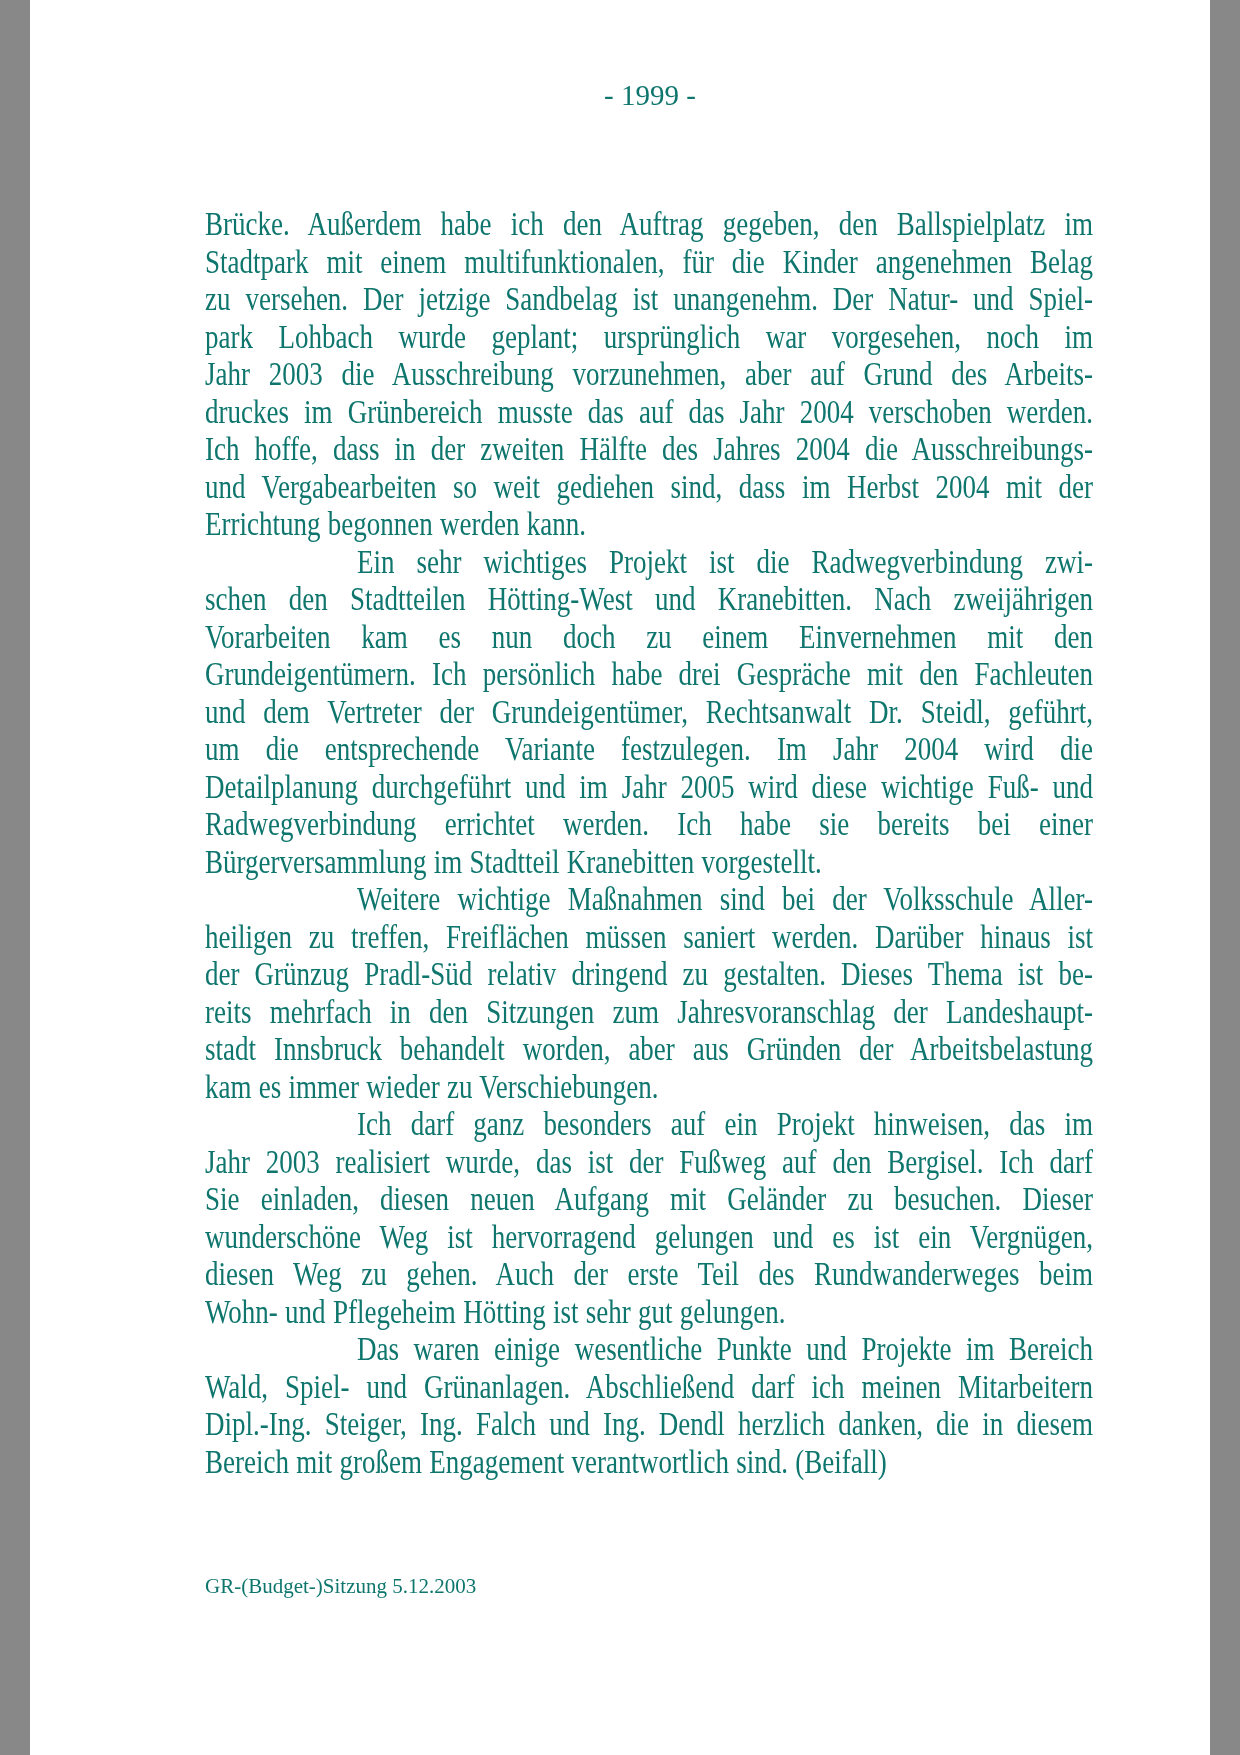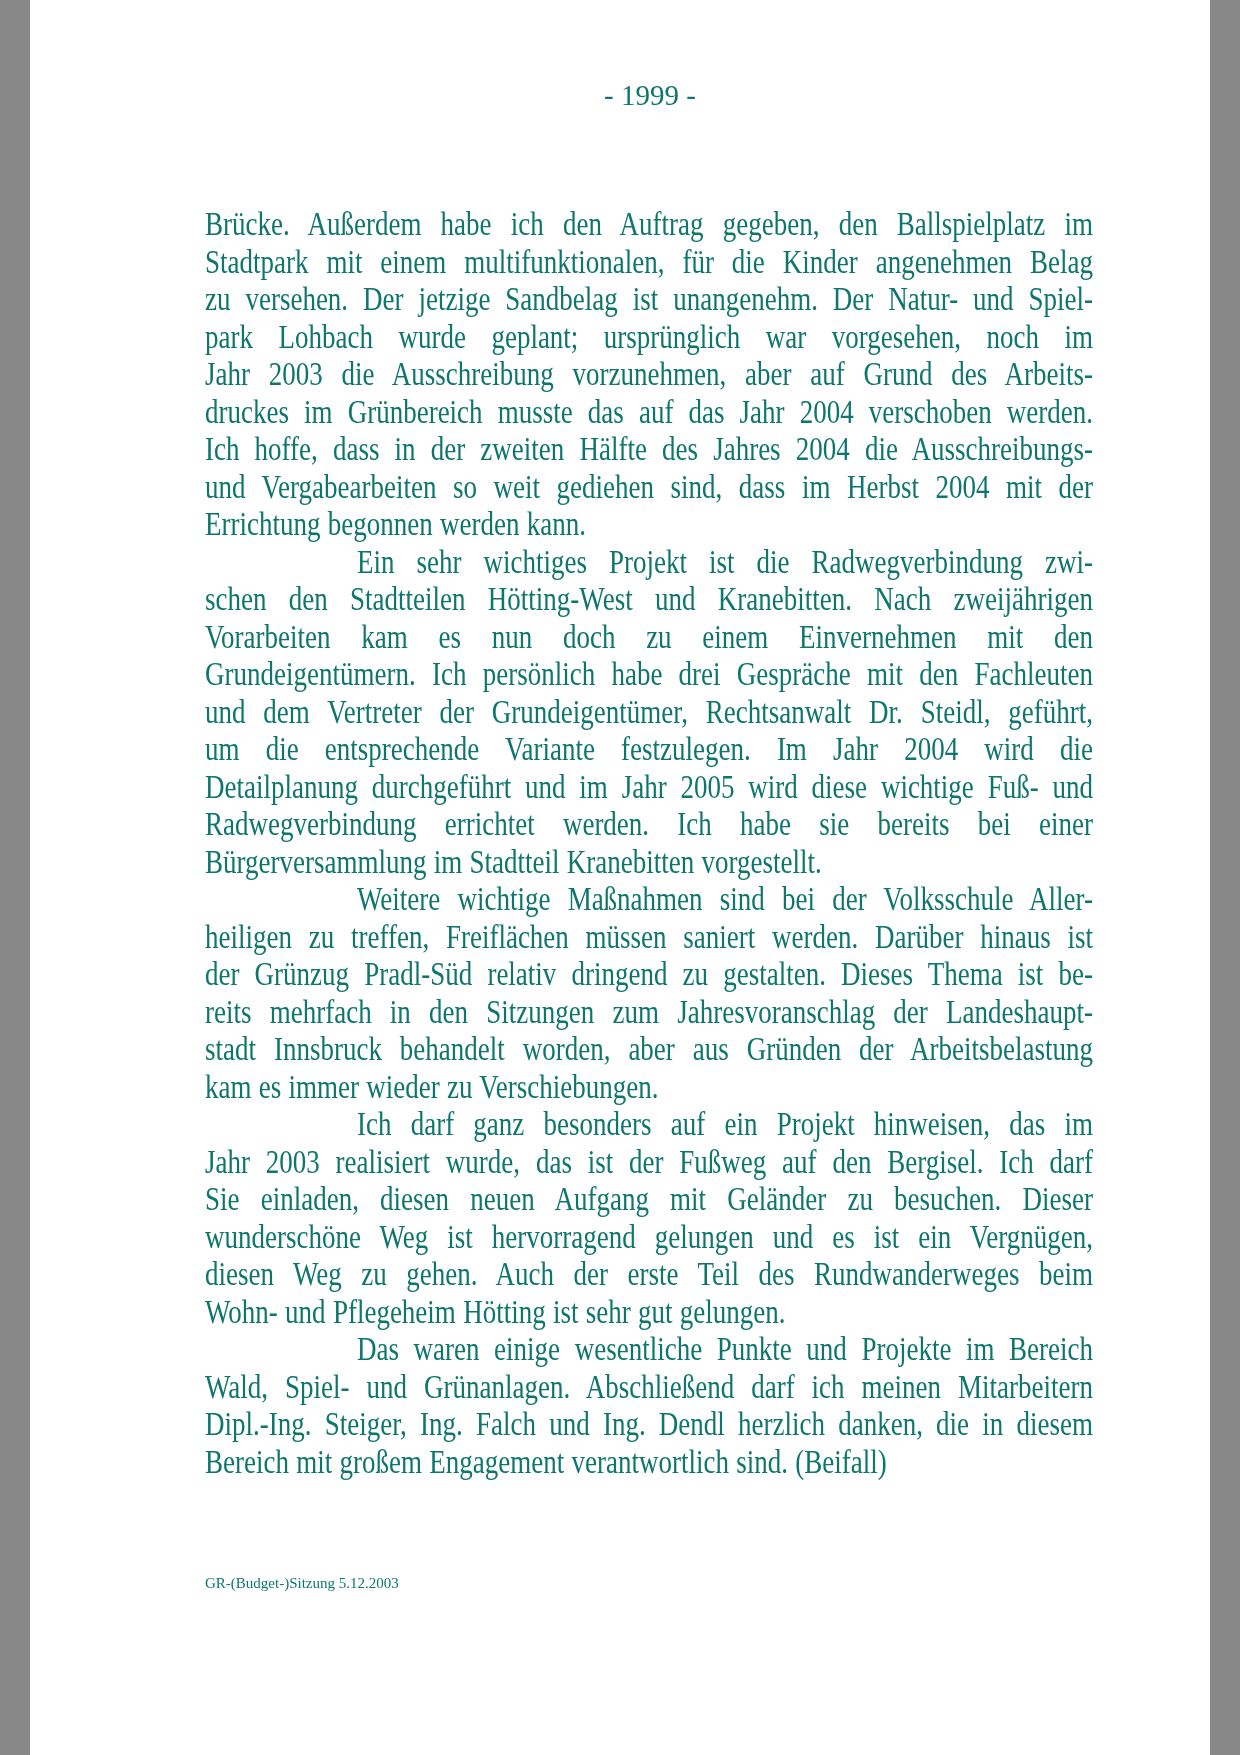--- a/index.html
+++ b/index.html
@@ -45,21 +45,21 @@
   .line.indent {
     padding-left: 152px;
   }
   .line.last {
     text-align-last: left;
   }
   .footer-note {
     position: absolute;
     top: 1574px;
     left: 175px;
-    font-size: 15px;
+    font-size: 21px;
     line-height: 1.2;
   }
 </style>
 </head>
 <body>
 
 <div class="page">
   <div class="page-number">- 1999 -</div>
 
   <div class="body-text" id="body-text">

